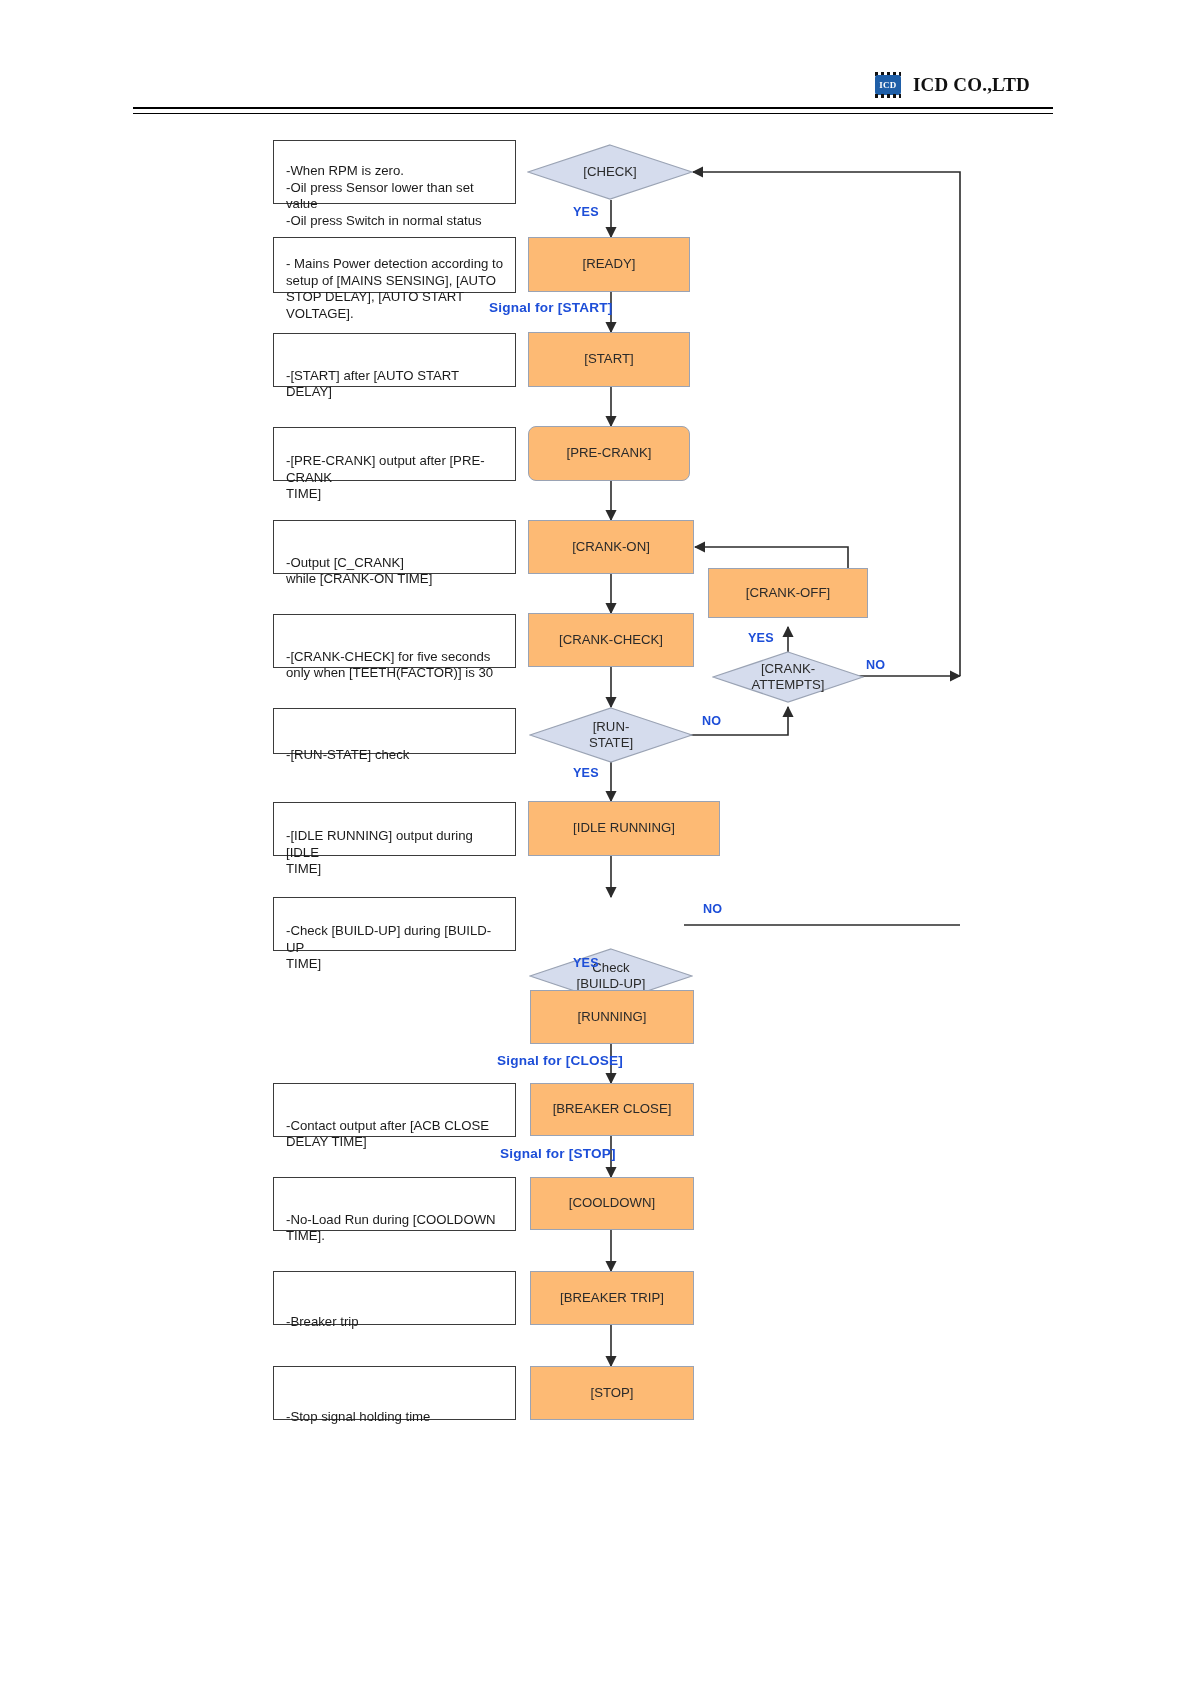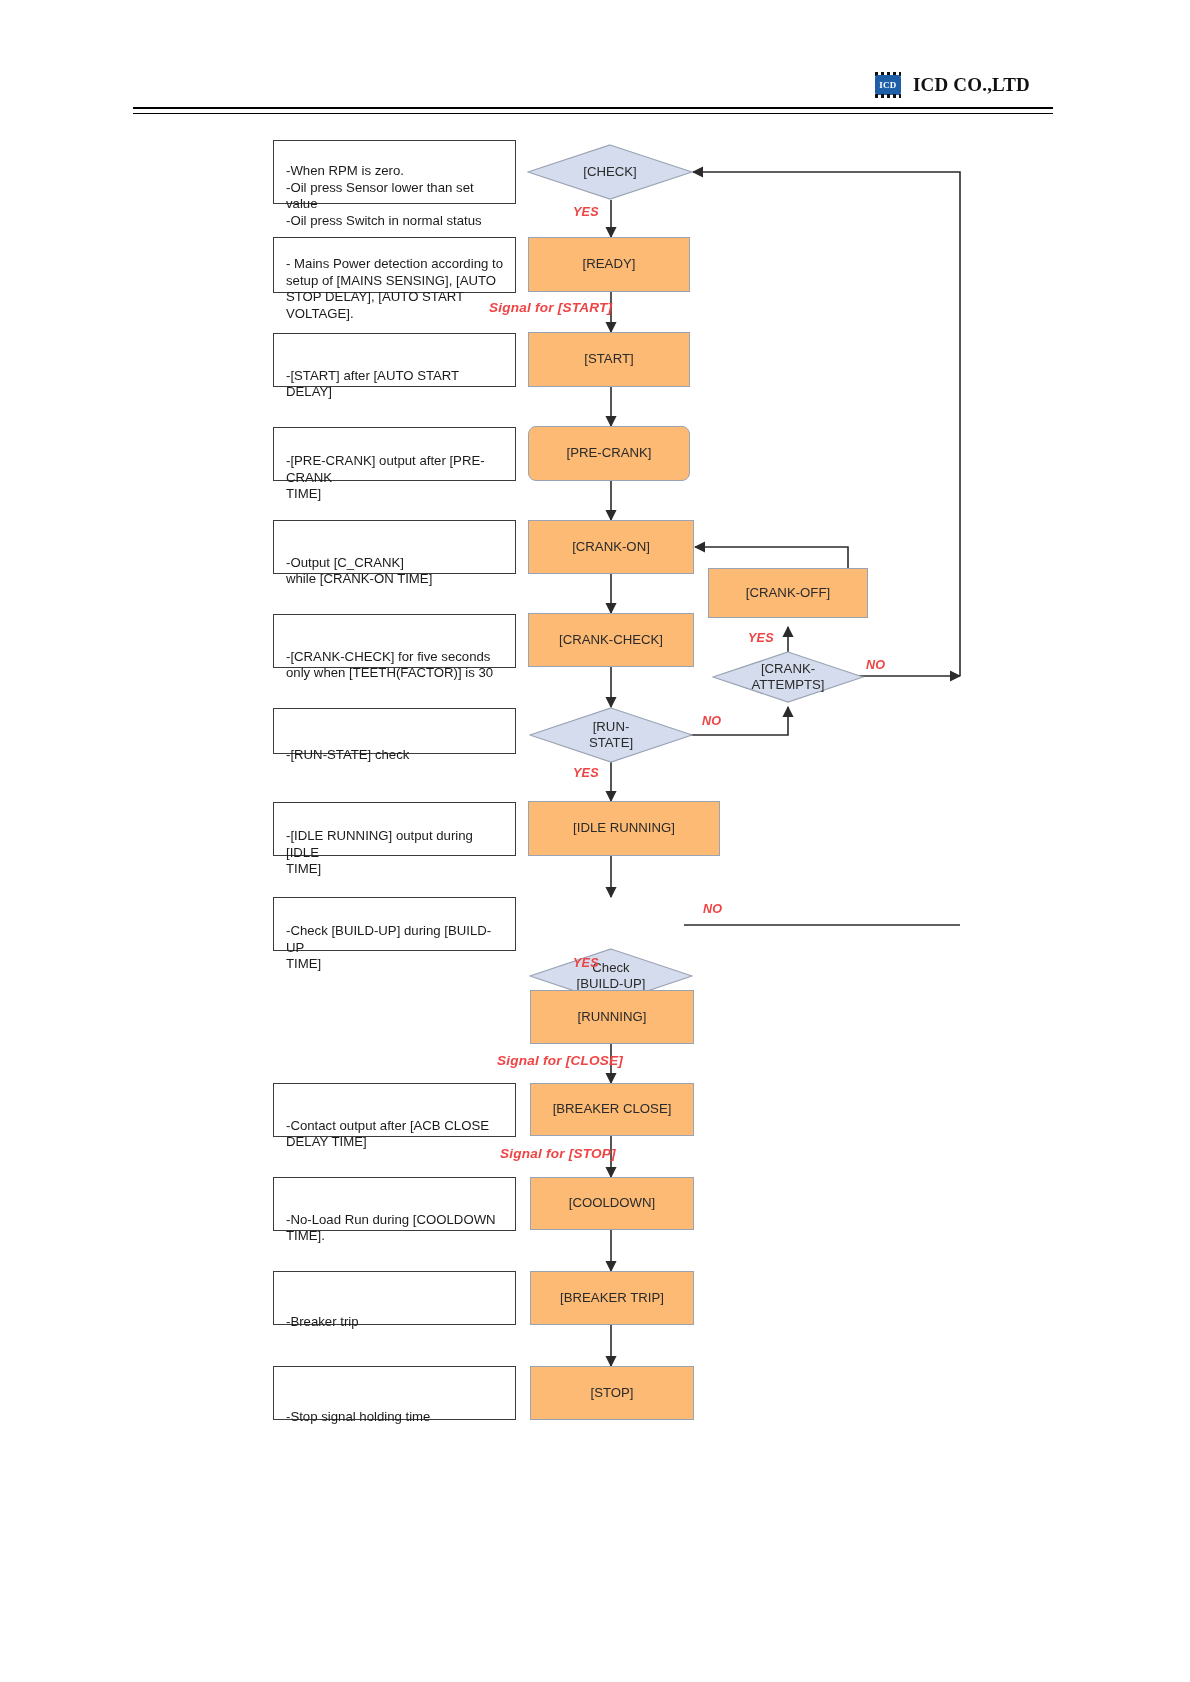--- a/index.html
+++ b/index.html
@@ -33,21 +33,21 @@
   .desc span{display:block;white-space:pre-line;margin-top:48px;}
 
   .proc{border:1.2px solid #9aa3b4;background:#fdba74;font-size:13.2px;color:#2a2a2a;}
 
   .dia-wrap{position:absolute;}
   .dia-wrap .shape{position:absolute;left:0;top:0;width:100%;height:100%;}
   .dia-wrap .txt{position:absolute;left:0;top:0;width:100%;height:100%;
         display:flex;align-items:center;justify-content:center;text-align:center;
         font-size:13.2px;color:#2a2a2a;line-height:1.22;white-space:pre-line;}
 
-  .edge-label{position:absolute;font-size:12.6px;font-weight:bold;color:#ef4444;letter-spacing:.2px;font-style:italic;}
+  .edge-label{position:absolute;font-size:12.6px;font-weight:bold;color:#1d4ed8;letter-spacing:.2px;}
   .edge-label.big{font-size:13.6px;}
 </style>
 </head>
 <body>
 
 <div id="header">
   <div id="logo-wrap">
     <div id="chip-icon">
       <div class="pins top"></div>
       <div class="body"></div>

